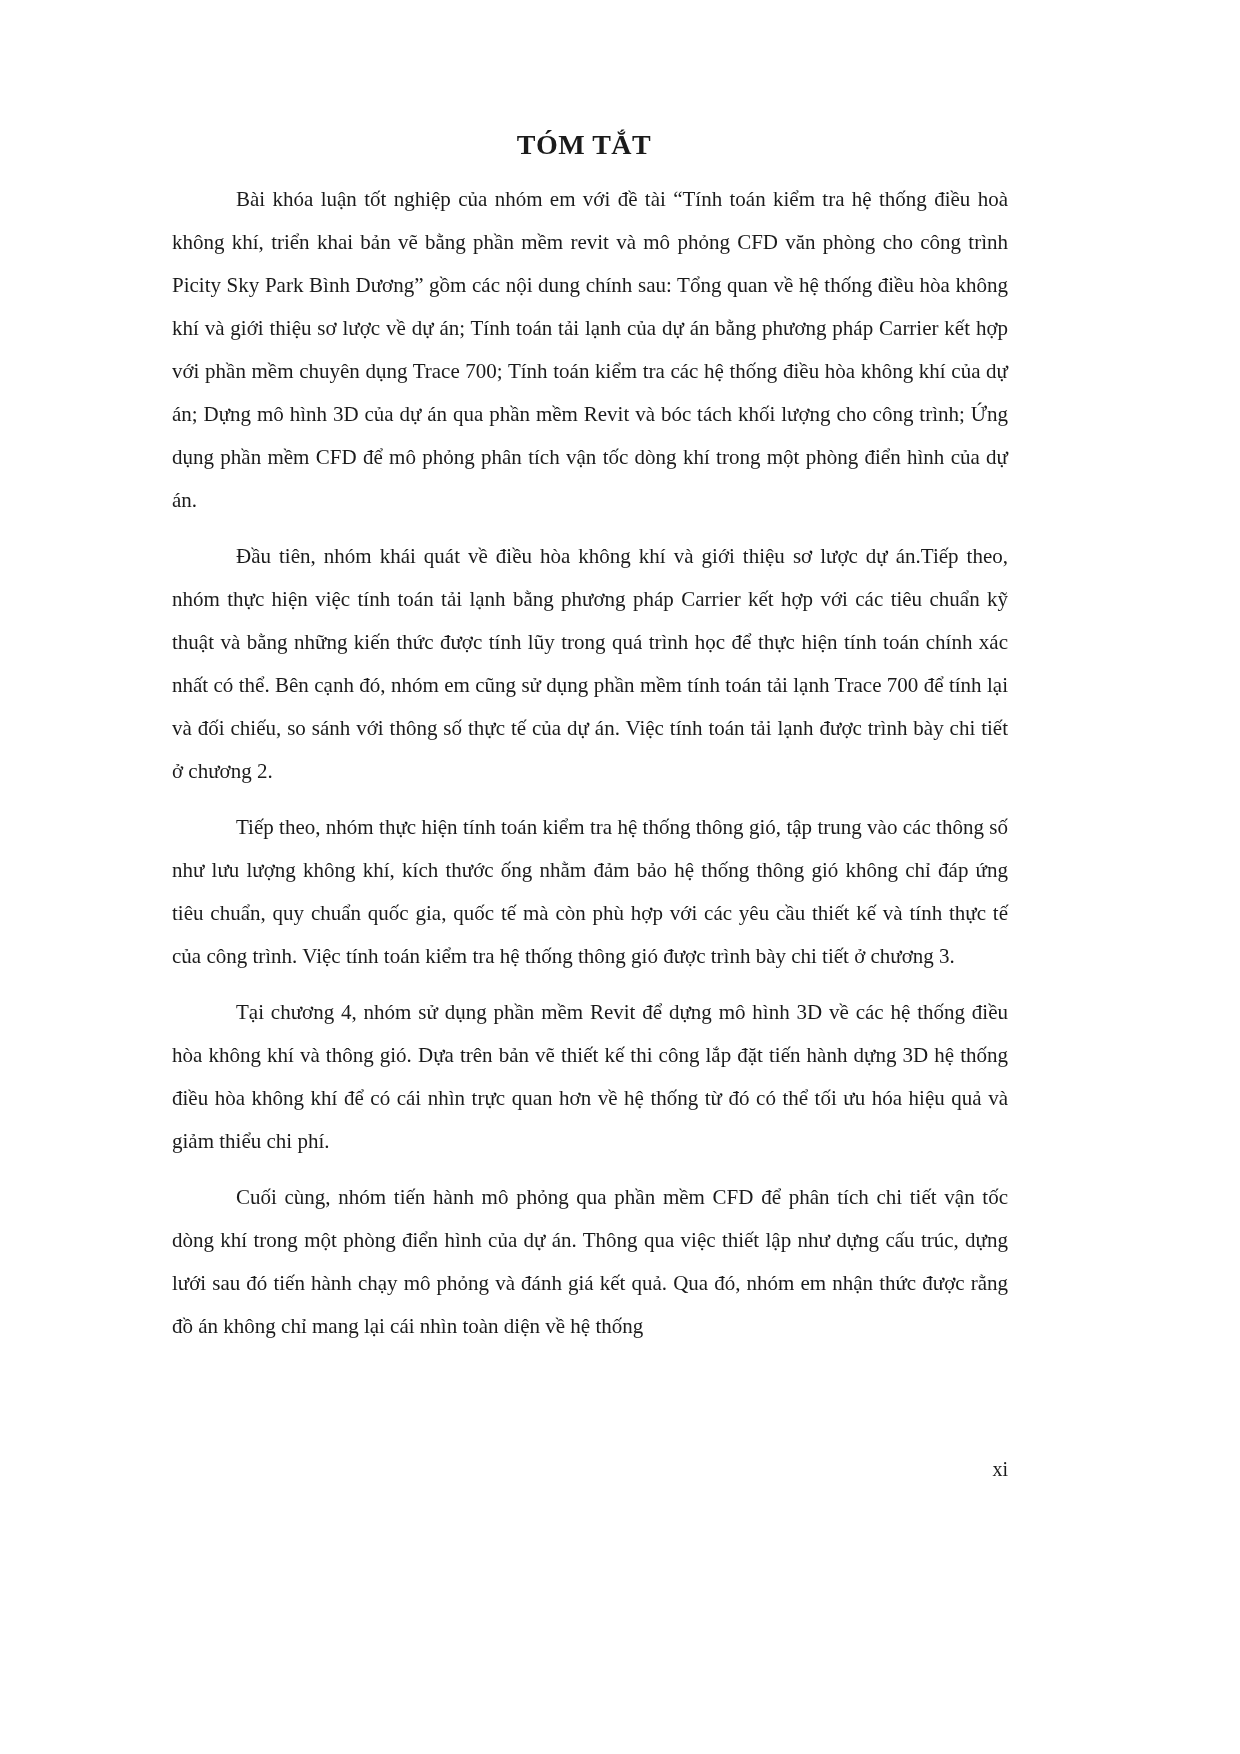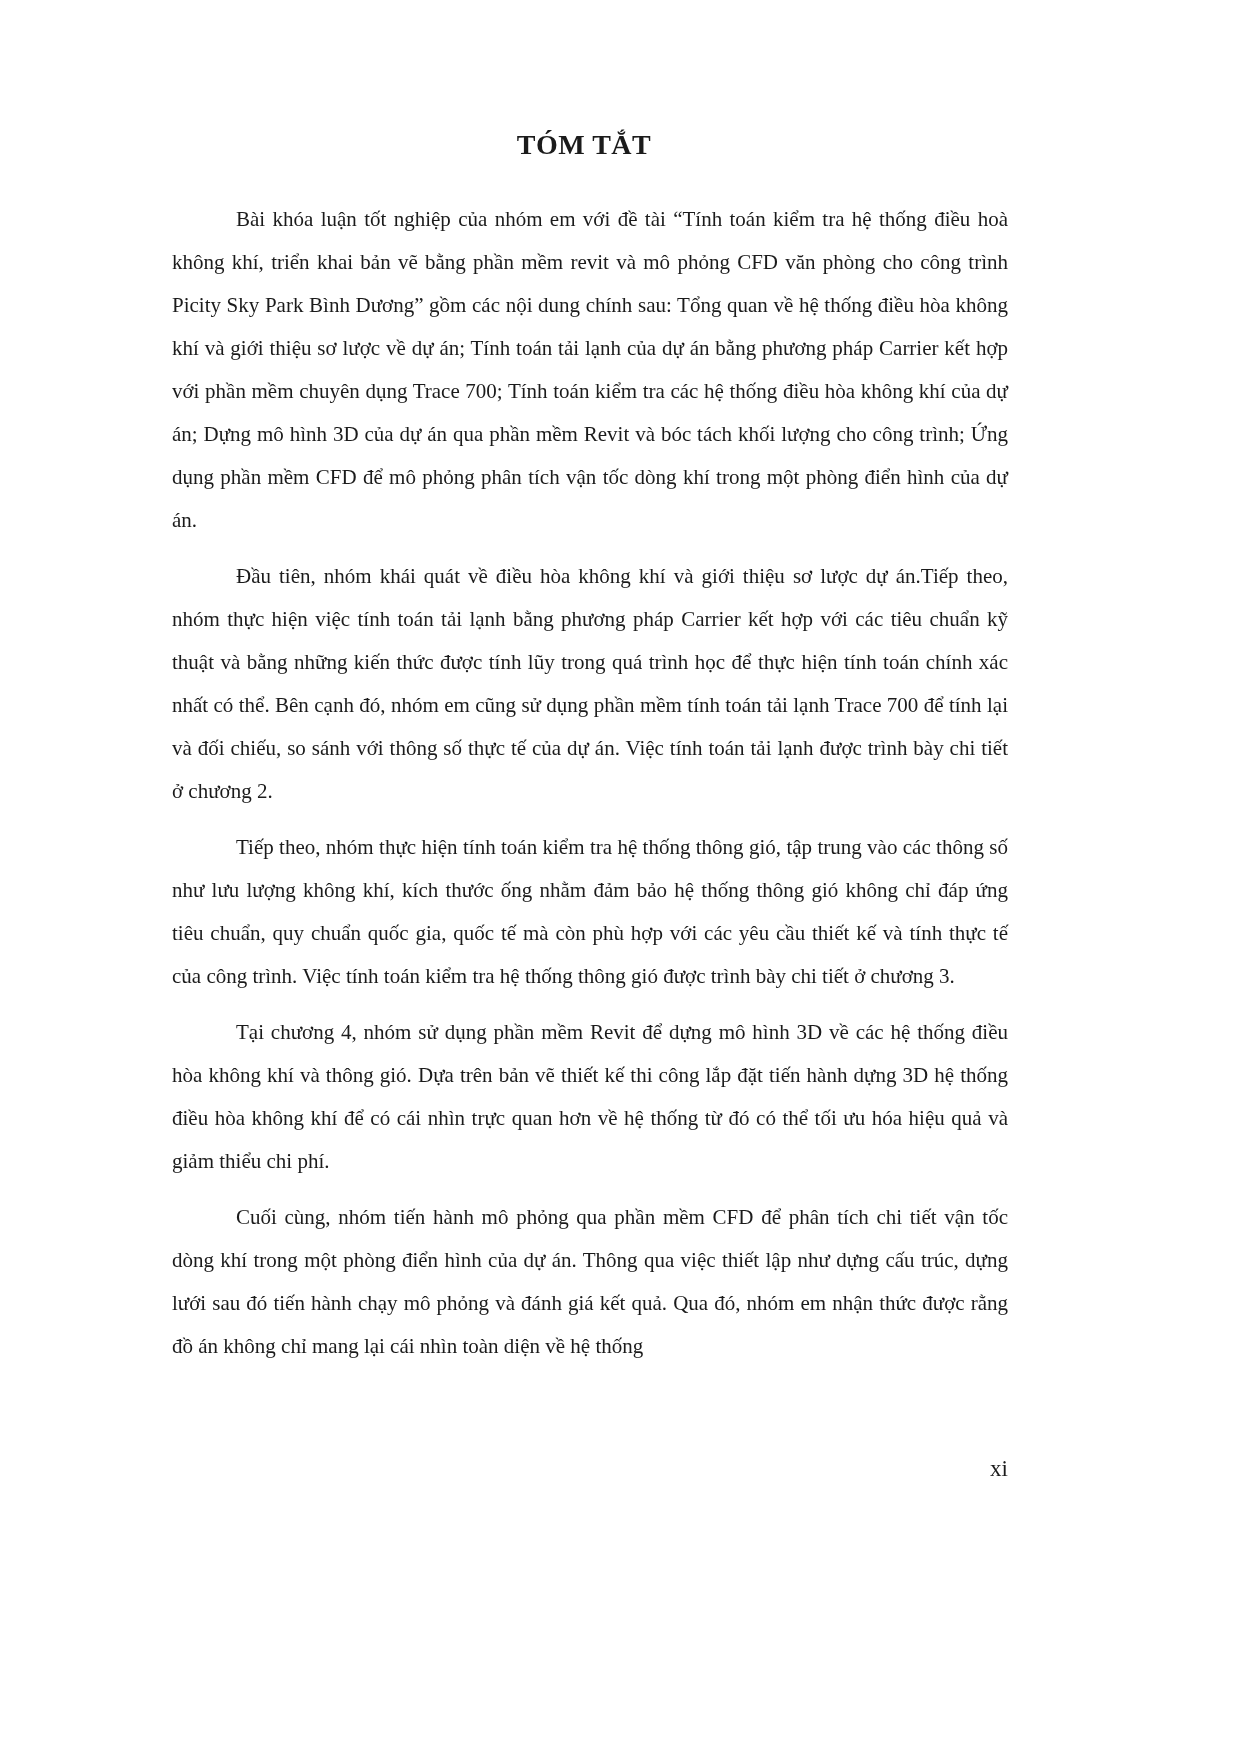--- a/index.html
+++ b/index.html
@@ -18,37 +18,37 @@
     left: 160px;
     top: 128px;
     width: 848px;
   }
   .doc-title {
     text-align: center;
     font-size: 28px;
     line-height: 34px;
     font-weight: bold;
     letter-spacing: 0.5px;
-    margin-bottom: 36px;
+    margin-bottom: 16px;
   }
   .para {
     font-size: 21px;
     line-height: 43px;
     text-align: justify;
     text-indent: 64px;
     margin-bottom: 13px;
     margin-left: 12px;
   }
   .page-number {
     position: absolute;
     top: 1455px;
     left: 160px;
     width: 848px;
     text-align: right;
-    font-size: 23px;
+    font-size: 20px;
     line-height: 28px;
   }
 </style>
 </head>
 <body>
 
 <div class="page">
   <div class="content">
     <h1 class="doc-title">TÓM TẮT</h1>
 

